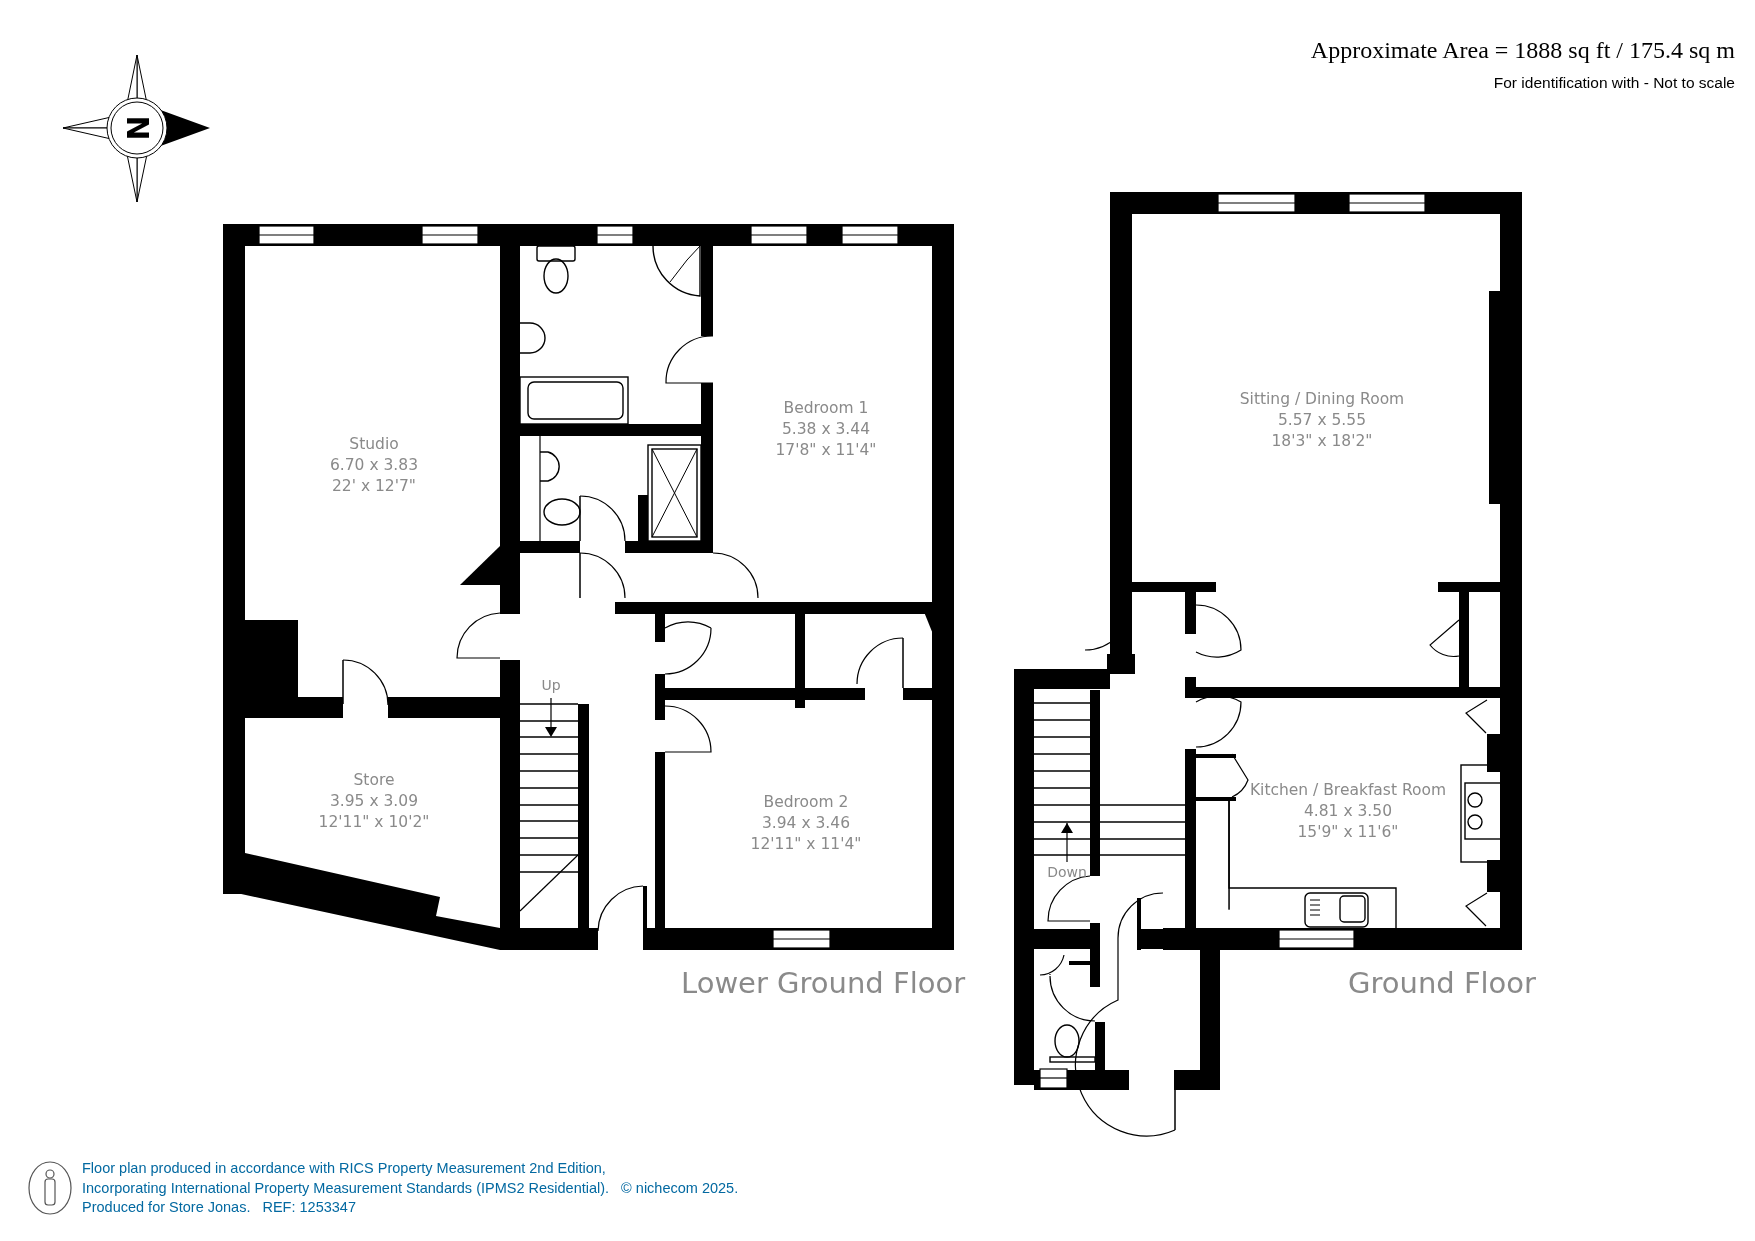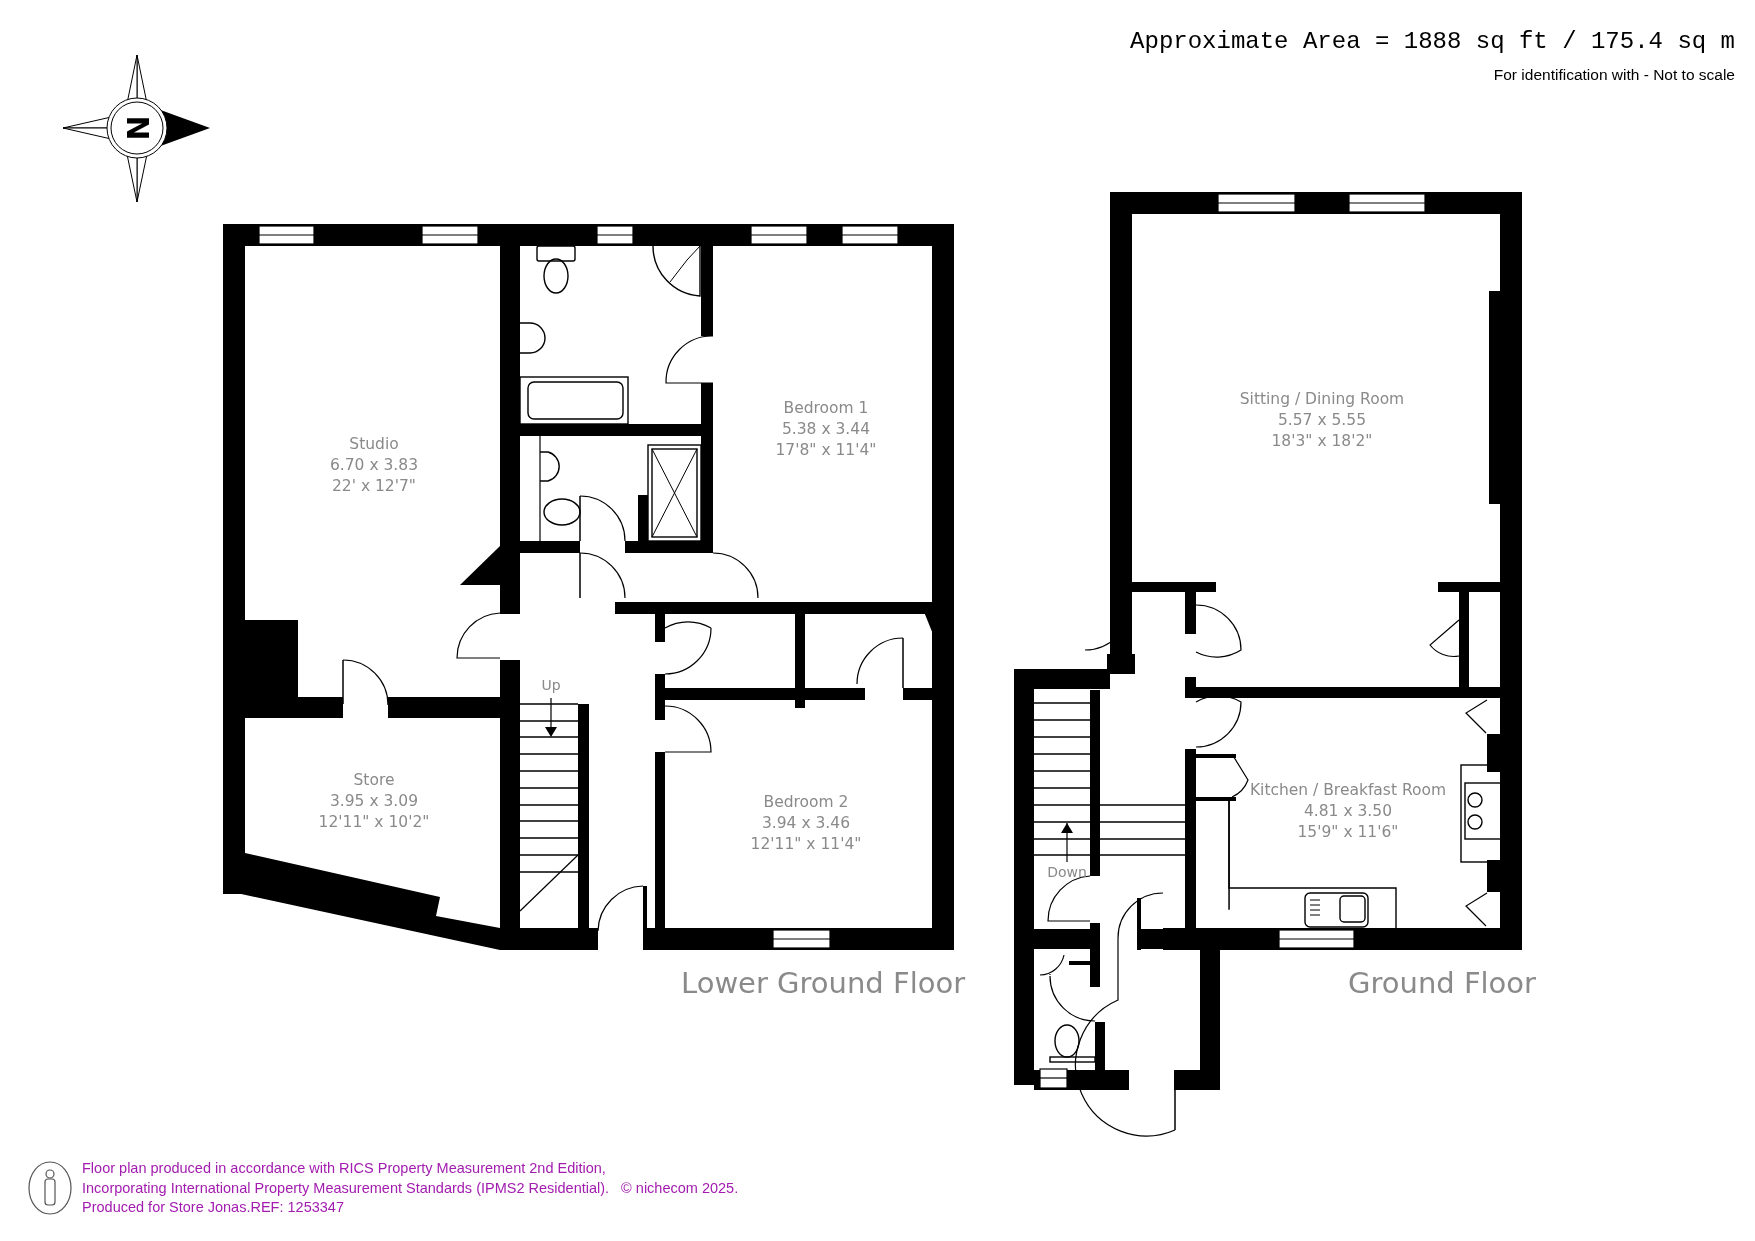--- a/index.html
+++ b/index.html
@@ -9,26 +9,26 @@
   .win  { fill: #ffffff; stroke: #000000; stroke-width: 1.2; }
   .fix  { fill: none; stroke: #000000; stroke-width: 1.4; }
   .door { fill: none; stroke: #000000; stroke-width: 1.2; }
   .stair{ stroke: #000000; stroke-width: 1.6; }
   .room-text { font-family: "DejaVu Sans", sans-serif; font-size: 15.5px; fill: #8a8a8a; text-anchor: middle; }
   .floor-label { font-family: "DejaVu Sans", sans-serif; font-size: 29px; fill: #8a8a8a; }
   .stair-label { font-family: "DejaVu Sans", sans-serif; font-size: 14px; fill: #8a8a8a; text-anchor: middle; }
 
   .header { position: absolute; right: 20px; top: 24px; text-align: right; color: #000; }
   .title { font-family: "Liberation Sans", sans-serif; font-weight: bold; font-size: 42px; line-height: 52px; letter-spacing: -0.2px; }
-  .area { font-family: Liberation Mono, monospace; font-size: 24px; line-height: 36px; }
+  .area { font-family: Liberation Serif, serif; font-size: 24px; line-height: 36px; margin-top: 8px; }
   .disclaimer { font-family: "Liberation Sans", sans-serif; font-size: 15.5px; line-height: 22px; margin-top: 4px; }
 
-  .footer { position: absolute; left: 82px; top: 1159px; font-family: "Liberation Sans", sans-serif; font-size: 14.5px; line-height: 19.5px; color: #a21caf; }
+  .footer { position: absolute; left: 82px; top: 1159px; font-family: "Liberation Sans", sans-serif; font-size: 14.5px; line-height: 19.5px; color: #0369a1; }
   .footer .brand { margin-left: 12px; }
-  .footer .ref { margin-left: 0; }
+  .footer .ref { margin-left: 12px; }
   .person-icon { position: absolute; left: 26px; top: 1160px; width: 48px; height: 56px; }
 </style>
 </head>
 <body>
 
 <div class="header">
   <div class="area">Approximate Area = 1888 sq ft / 175.4 sq m</div>
   <div class="disclaimer">For identification with - Not to scale</div>
 </div>
 

